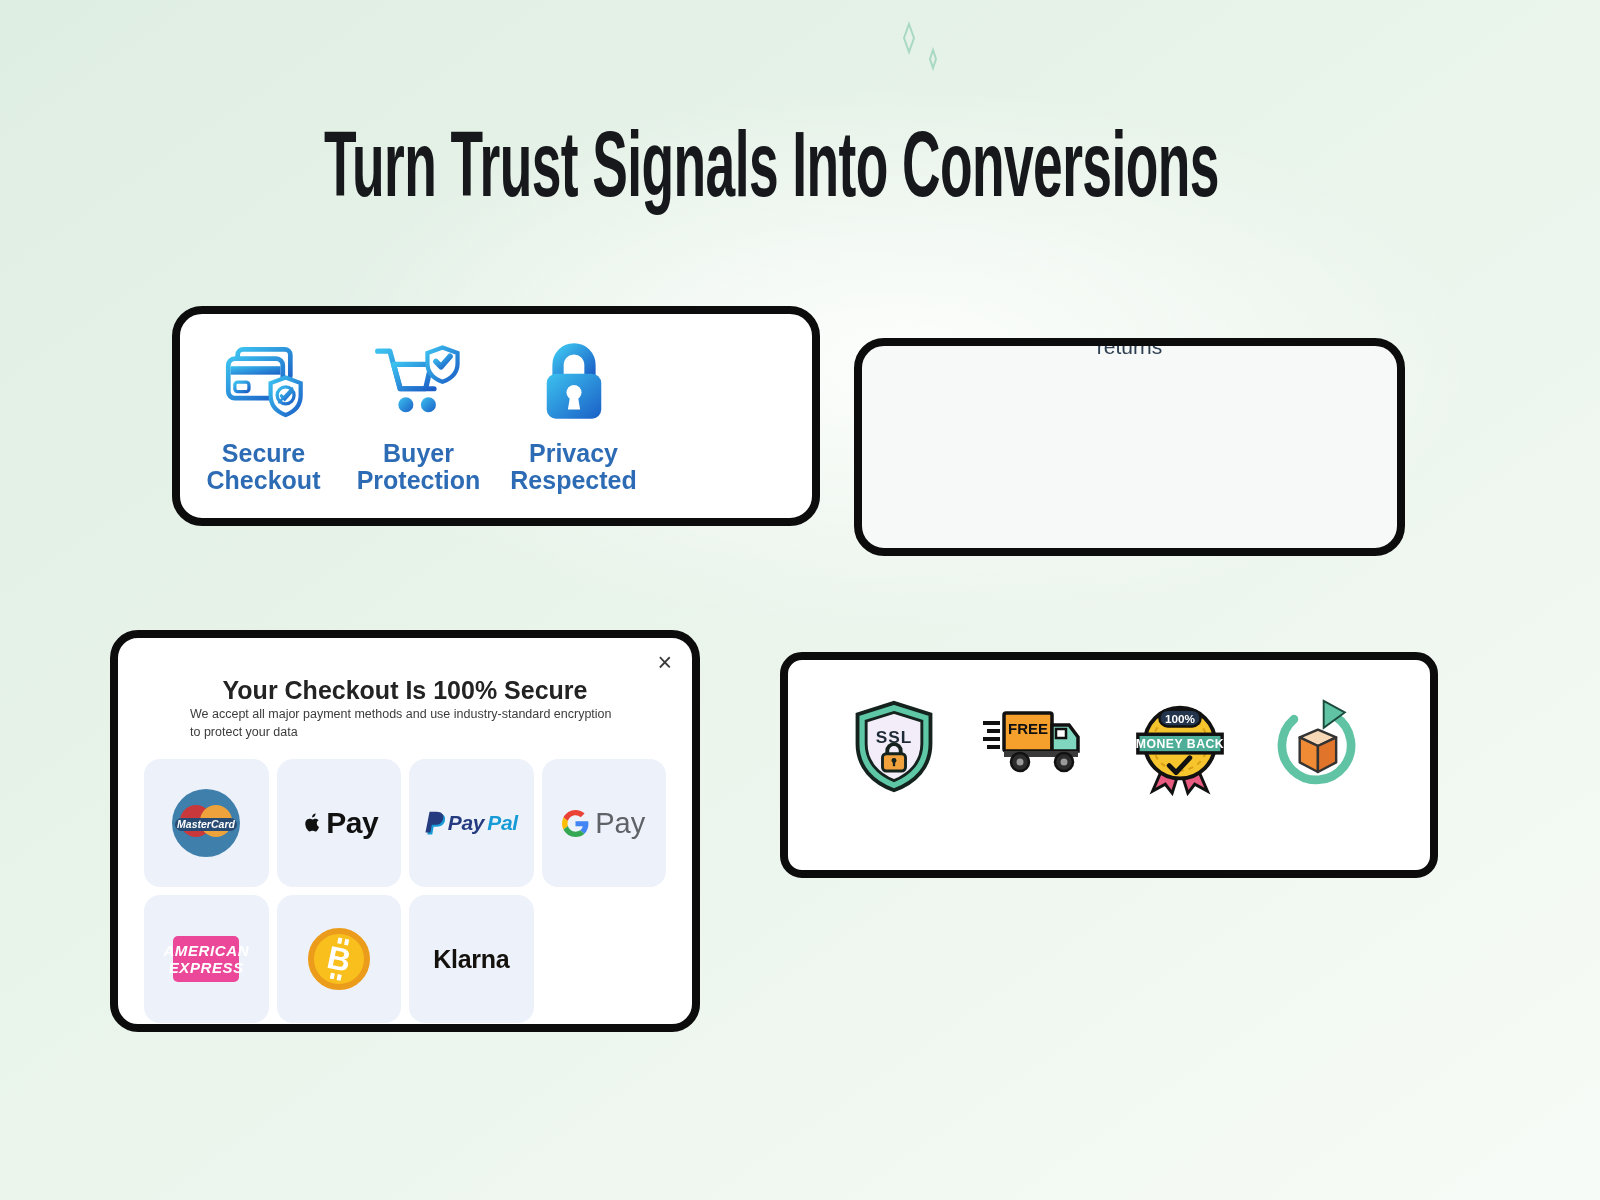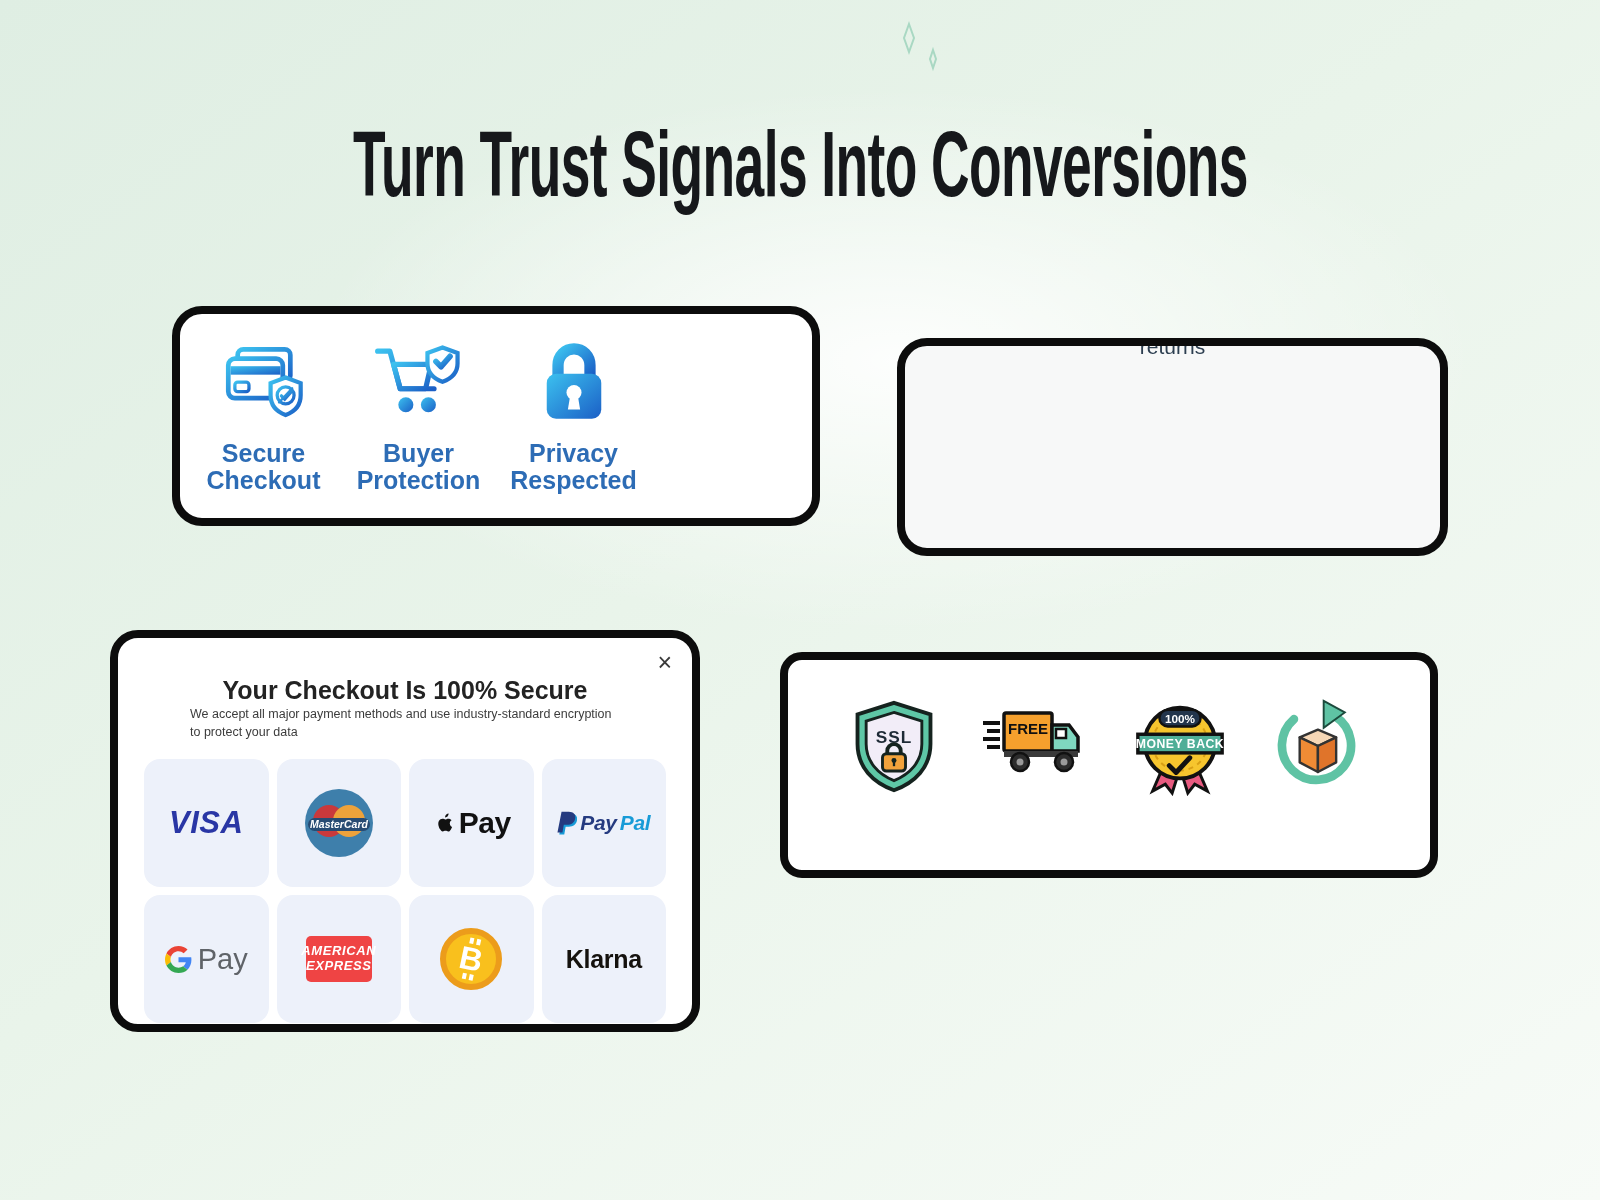--- a/index.html
+++ b/index.html
@@ -5,52 +5,52 @@
   html,body{margin:0;padding:0;}
   body{
     width:1600px;height:1200px;position:relative;overflow:hidden;
     font-family:"Liberation Sans",sans-serif;
     background:
       radial-gradient(900px 420px at 56% 30%, rgba(255,255,255,.9), rgba(255,255,255,0) 65%),
       linear-gradient(145deg,#dfeee3 0%, #e9f4ea 45%, #f7fbf7 100%);
   }
   svg text{font-family:"Liberation Sans",sans-serif;}
   .sparkles{position:absolute;left:895px;top:16px;}
-  .title-wrap{position:absolute;top:116px;left:0;width:1600px;text-align:center;}
+  .title-wrap{position:absolute;top:116px;left:0;width:1600px;}
   .page-title{display:inline-block;font-size:92px;font-weight:800;color:#16181b;
     letter-spacing:-1px;line-height:1.05;white-space:nowrap;transform:scaleX(.58);transform-origin:center;}
   .card{position:absolute;background:#fff;border:8px solid #0c0c0c;box-sizing:border-box;}
   
   .card-trust{left:172px;top:306px;width:648px;height:220px;border-radius:30px;
     display:grid;grid-template-columns:repeat(4,1fr);align-content:center;justify-items:center;padding:10px 6px 10px;}
   .t-item{display:flex;flex-direction:column;align-items:center;gap:8px;}
   .t-label{font-size:25px;font-weight:bold;color:#2d6cb5;text-align:center;line-height:1.1;max-width:138px;}
   
-  .card-returns{left:897px;top:338px;width:551px;height:218px;border-radius:30px;background:#f7f8f8;overflow:hidden;}
+  .card-returns{left:854px;top:338px;width:551px;height:218px;border-radius:30px;background:#f7f8f8;overflow:hidden;}
   .clipped-word{position:absolute;top:-11px;left:50%;transform:translateX(-50%);font-size:21px;color:#2c3e50;}
   .r-row{display:flex;justify-content:space-evenly;align-items:flex-start;padding-top:20px;}
   .r-item{display:flex;flex-direction:column;align-items:center;gap:10px;}
   .r-label{font-size:19px;color:#2f2f2f;text-align:center;line-height:1.25;max-width:112px;}
   
   .card-modal{left:110px;top:630px;width:590px;height:402px;border-radius:28px;padding-top:20px;}
   .m-title{text-align:center;font-size:25px;font-weight:700;color:#232323;margin-top:18px;}
   .m-sub{margin:0 auto 0;width:430px;text-align:left;font-size:12.5px;color:#3c3c3c;line-height:1.45;}
   .m-close{position:absolute;top:12px;right:20px;font-size:25px;font-weight:300;color:#3a3a3a;line-height:1;cursor:pointer;}
   .pay-grid{margin:18px 26px 0;display:grid;grid-template-columns:repeat(4,1fr);gap:8px;}
   .tile{background:#edf1fa;border-radius:16px;height:128px;display:flex;align-items:center;justify-content:center;}
   .visa-text{font-size:31px;font-weight:800;font-style:italic;color:#2936a5;letter-spacing:0.5px;}
   .applepay{display:flex;align-items:center;gap:2px;}
   .applepay span{font-size:30px;font-weight:600;color:#111;letter-spacing:-0.5px;}
   .paypal{display:flex;align-items:center;gap:3px;}
   .paypal .pp-text{font-size:21px;font-weight:800;font-style:italic;letter-spacing:-0.3px;}
   .pp-dark{color:#253b80;} .pp-light{color:#179bd7;}
   .gpay{display:flex;align-items:center;gap:6px;}
   .gpay span{font-size:29px;font-weight:500;color:#5f6368;}
-  .amex{width:66px;height:46px;background:#ef4444;border-radius:5px;display:flex;flex-direction:column;
-    align-items:center;justify-content:center;color:#fff;font-size:13px;font-weight:800;font-style:italic;
+  .amex{width:66px;height:46px;background:#ec4899;border-radius:5px;display:flex;flex-direction:column;
+    align-items:center;justify-content:center;color:#fff;font-size:15px;font-weight:800;font-style:italic;
     letter-spacing:.6px;line-height:1.15;}
   .klarna-text{font-size:25px;font-weight:800;color:#15120e;letter-spacing:-0.3px;}
   
   .card-conf{left:780px;top:652px;width:658px;height:226px;border-radius:22px;padding:24px 30px 0;}
   .c-heading{font-size:22px;font-weight:700;color:#1b2430;letter-spacing:.2px;}
   .c-icons{display:flex;justify-content:space-between;align-items:center;padding:14px 36px 0 28px;}
 </style>
 </head>
 <body>
 
@@ -121,23 +121,20 @@
   </div>
 </div>
 
 <div class="card card-modal">
   <div class="m-close">×</div>
   <div class="m-title">Your Checkout Is 100% Secure</div>
   <div class="m-sub">We accept all major payment methods and use industry-standard encryption to protect your data</div>
 
   <div class="pay-grid">
 
-    <div class="tile">
-      <span class="visa-text">VISA</span>
-    </div>
 
     <div class="tile">
       <svg width="72" height="72" viewBox="0 0 72 72">
         <circle cx="36" cy="36" r="34" fill="#3e7fab"></circle>
         <circle cx="26" cy="34" r="16" fill="#c9393c"></circle>
         <circle cx="46" cy="34" r="16" fill="#eda23b"></circle>
         <rect x="5" y="31" width="62" height="13" rx="6.5" fill="#274b73"></rect>
         <text x="36" y="41" font-size="10.5" font-weight="700" font-style="italic" text-anchor="middle" fill="#fff">MasterCard</text>
       </svg>
     </div>

